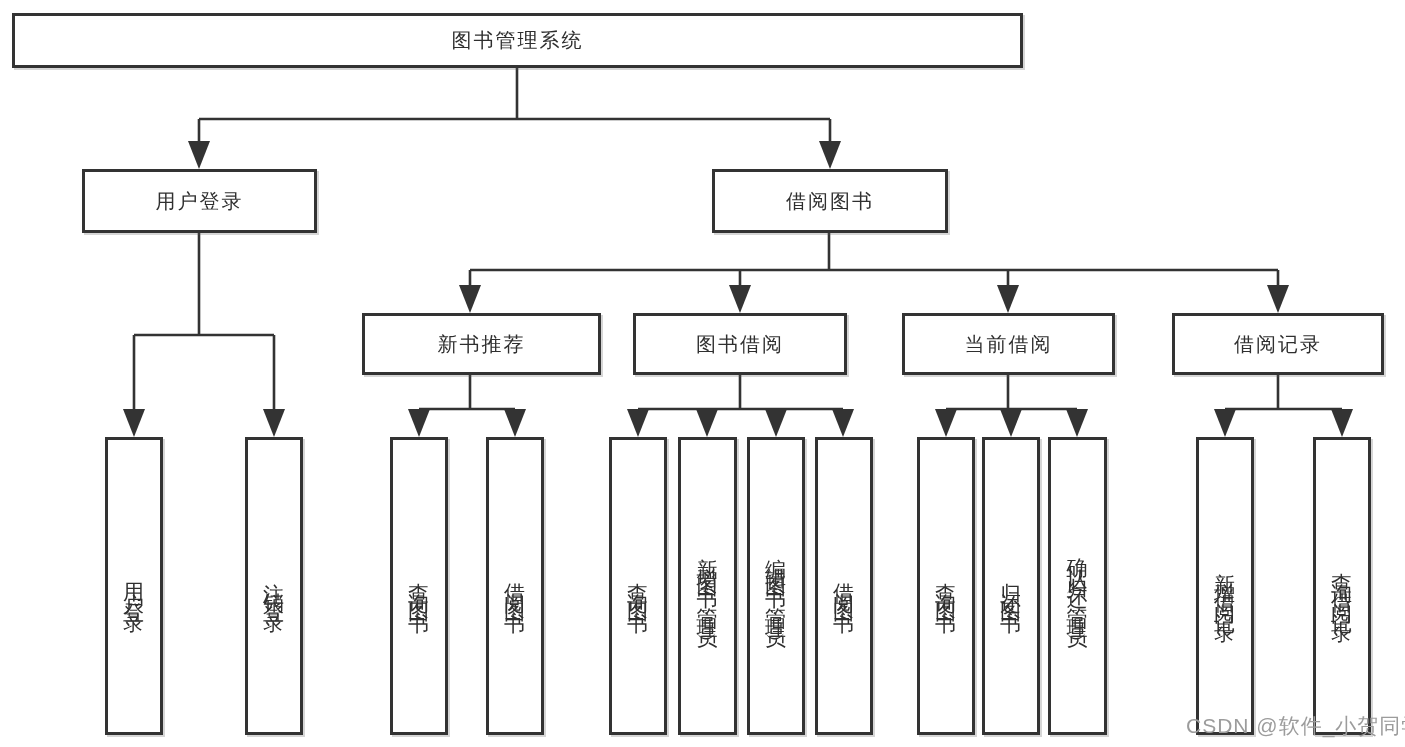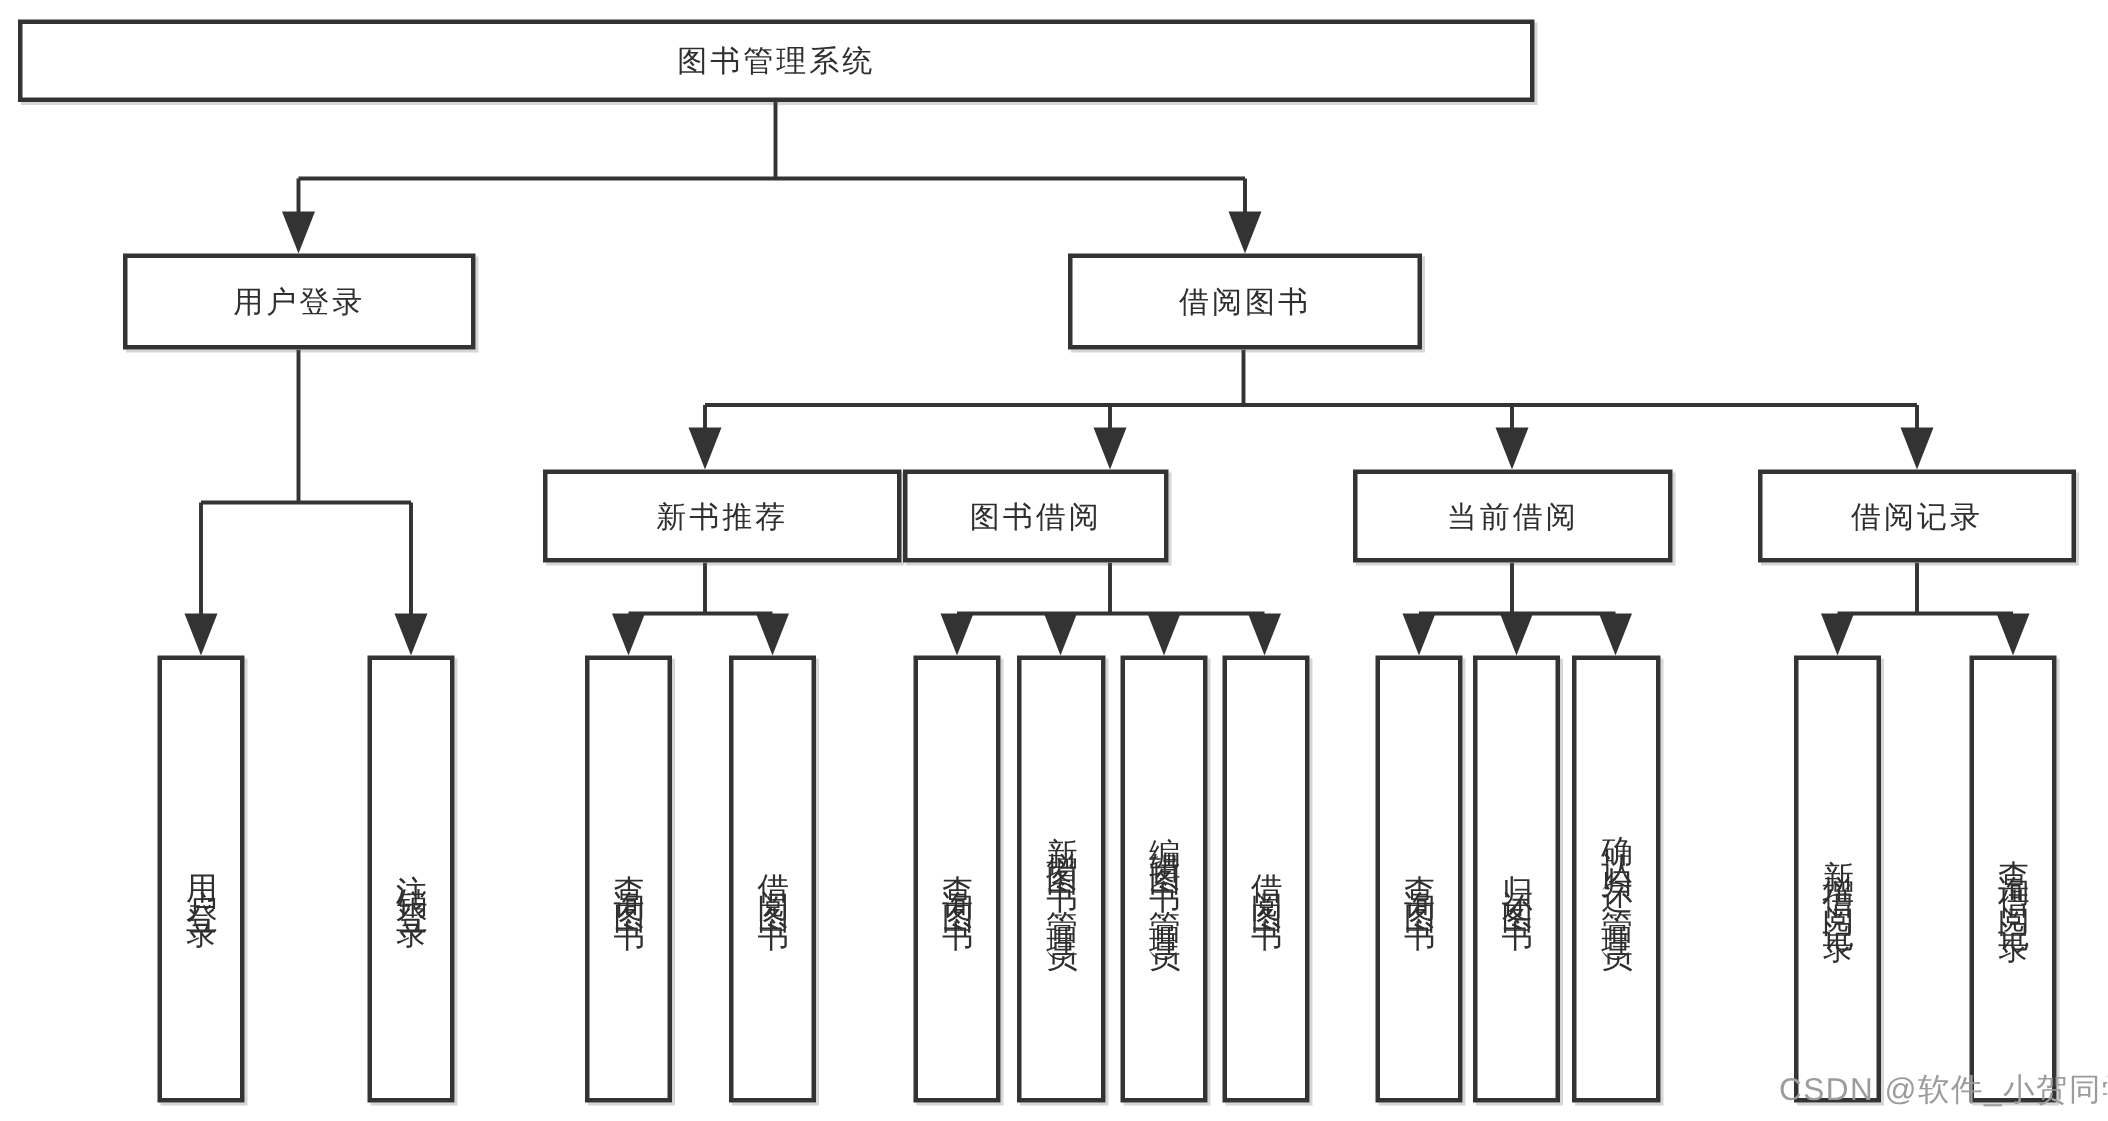--- a/index.html
+++ b/index.html
@@ -118,21 +118,21 @@
   <div class="node" style="left:82px;top:169px;width:235px;height:64px">
     <span class="lbl">用户登录</span>
   </div>
   <div class="node" style="left:712px;top:169px;width:236px;height:64px">
     <span class="lbl">借阅图书</span>
   </div>
 
   <div class="node" style="left:362px;top:313px;width:239px;height:62px">
     <span class="lbl">新书推荐</span>
   </div>
-  <div class="node" style="left:602px;top:313px;width:177px;height:62px">
+  <div class="node" style="left:633px;top:313px;width:214px;height:62px">
     <span class="lbl">图书借阅</span>
   </div>
   <div class="node" style="left:902px;top:313px;width:213px;height:62px">
     <span class="lbl">当前借阅</span>
   </div>
   <div class="node" style="left:1172px;top:313px;width:212px;height:62px">
     <span class="lbl">借阅记录</span>
   </div>
 
   <div class="node vnode" style="left:105px;width:58px">

